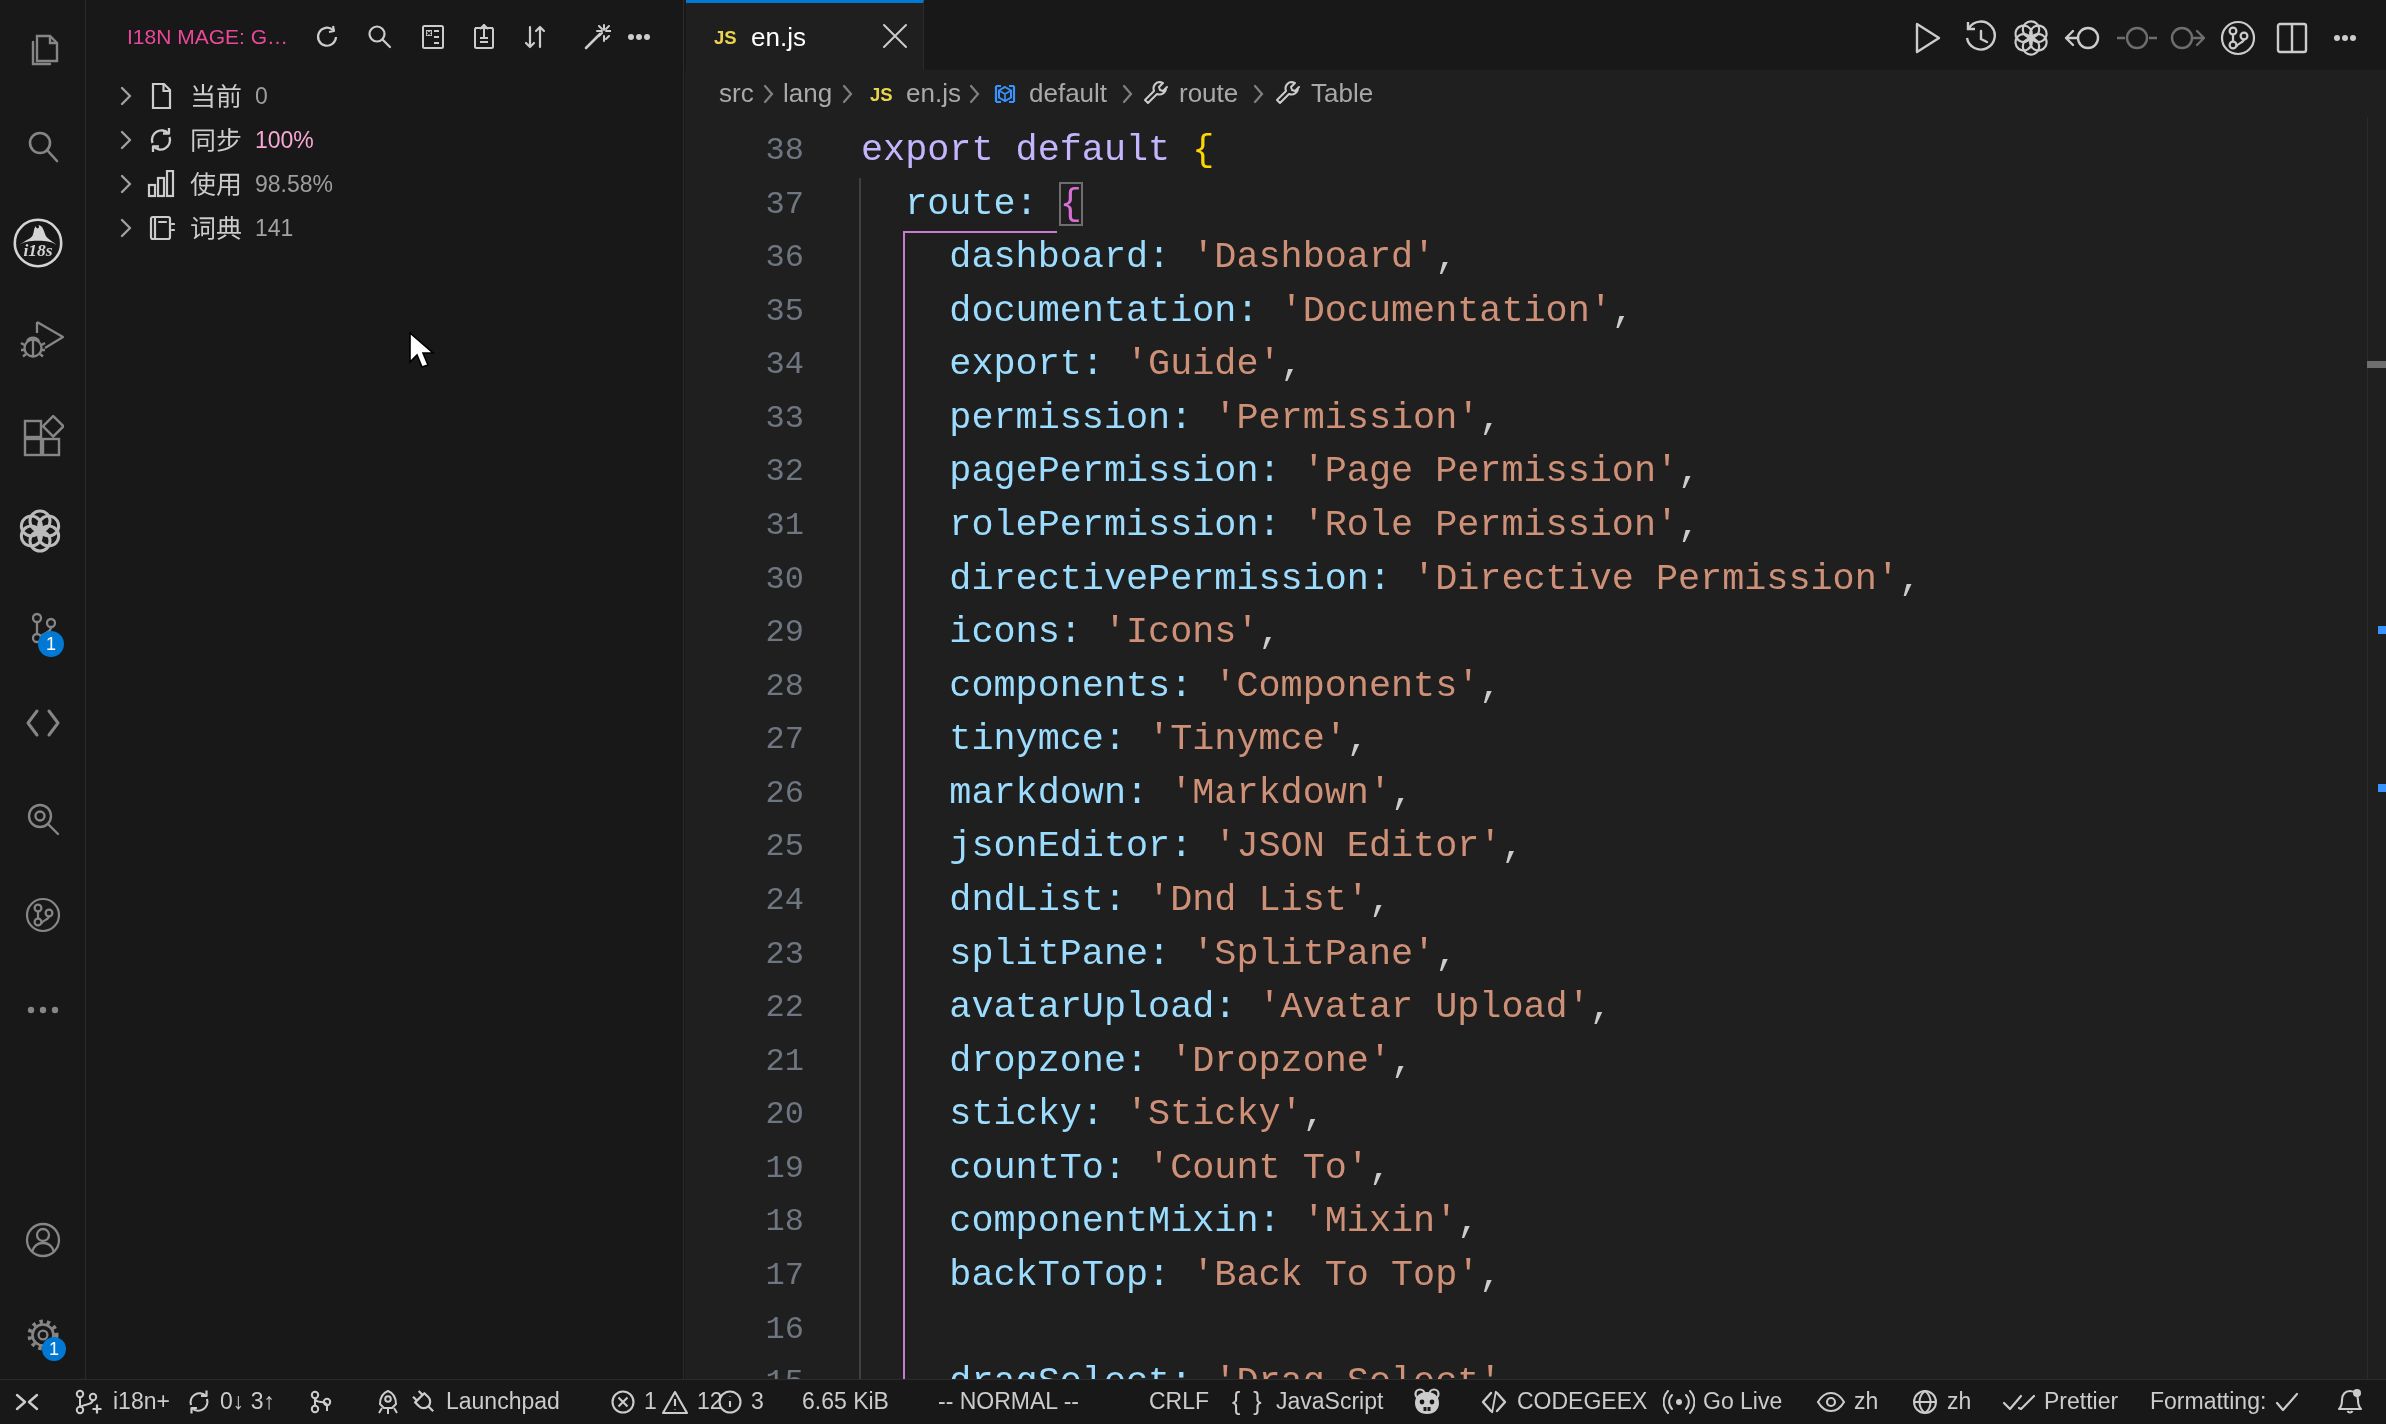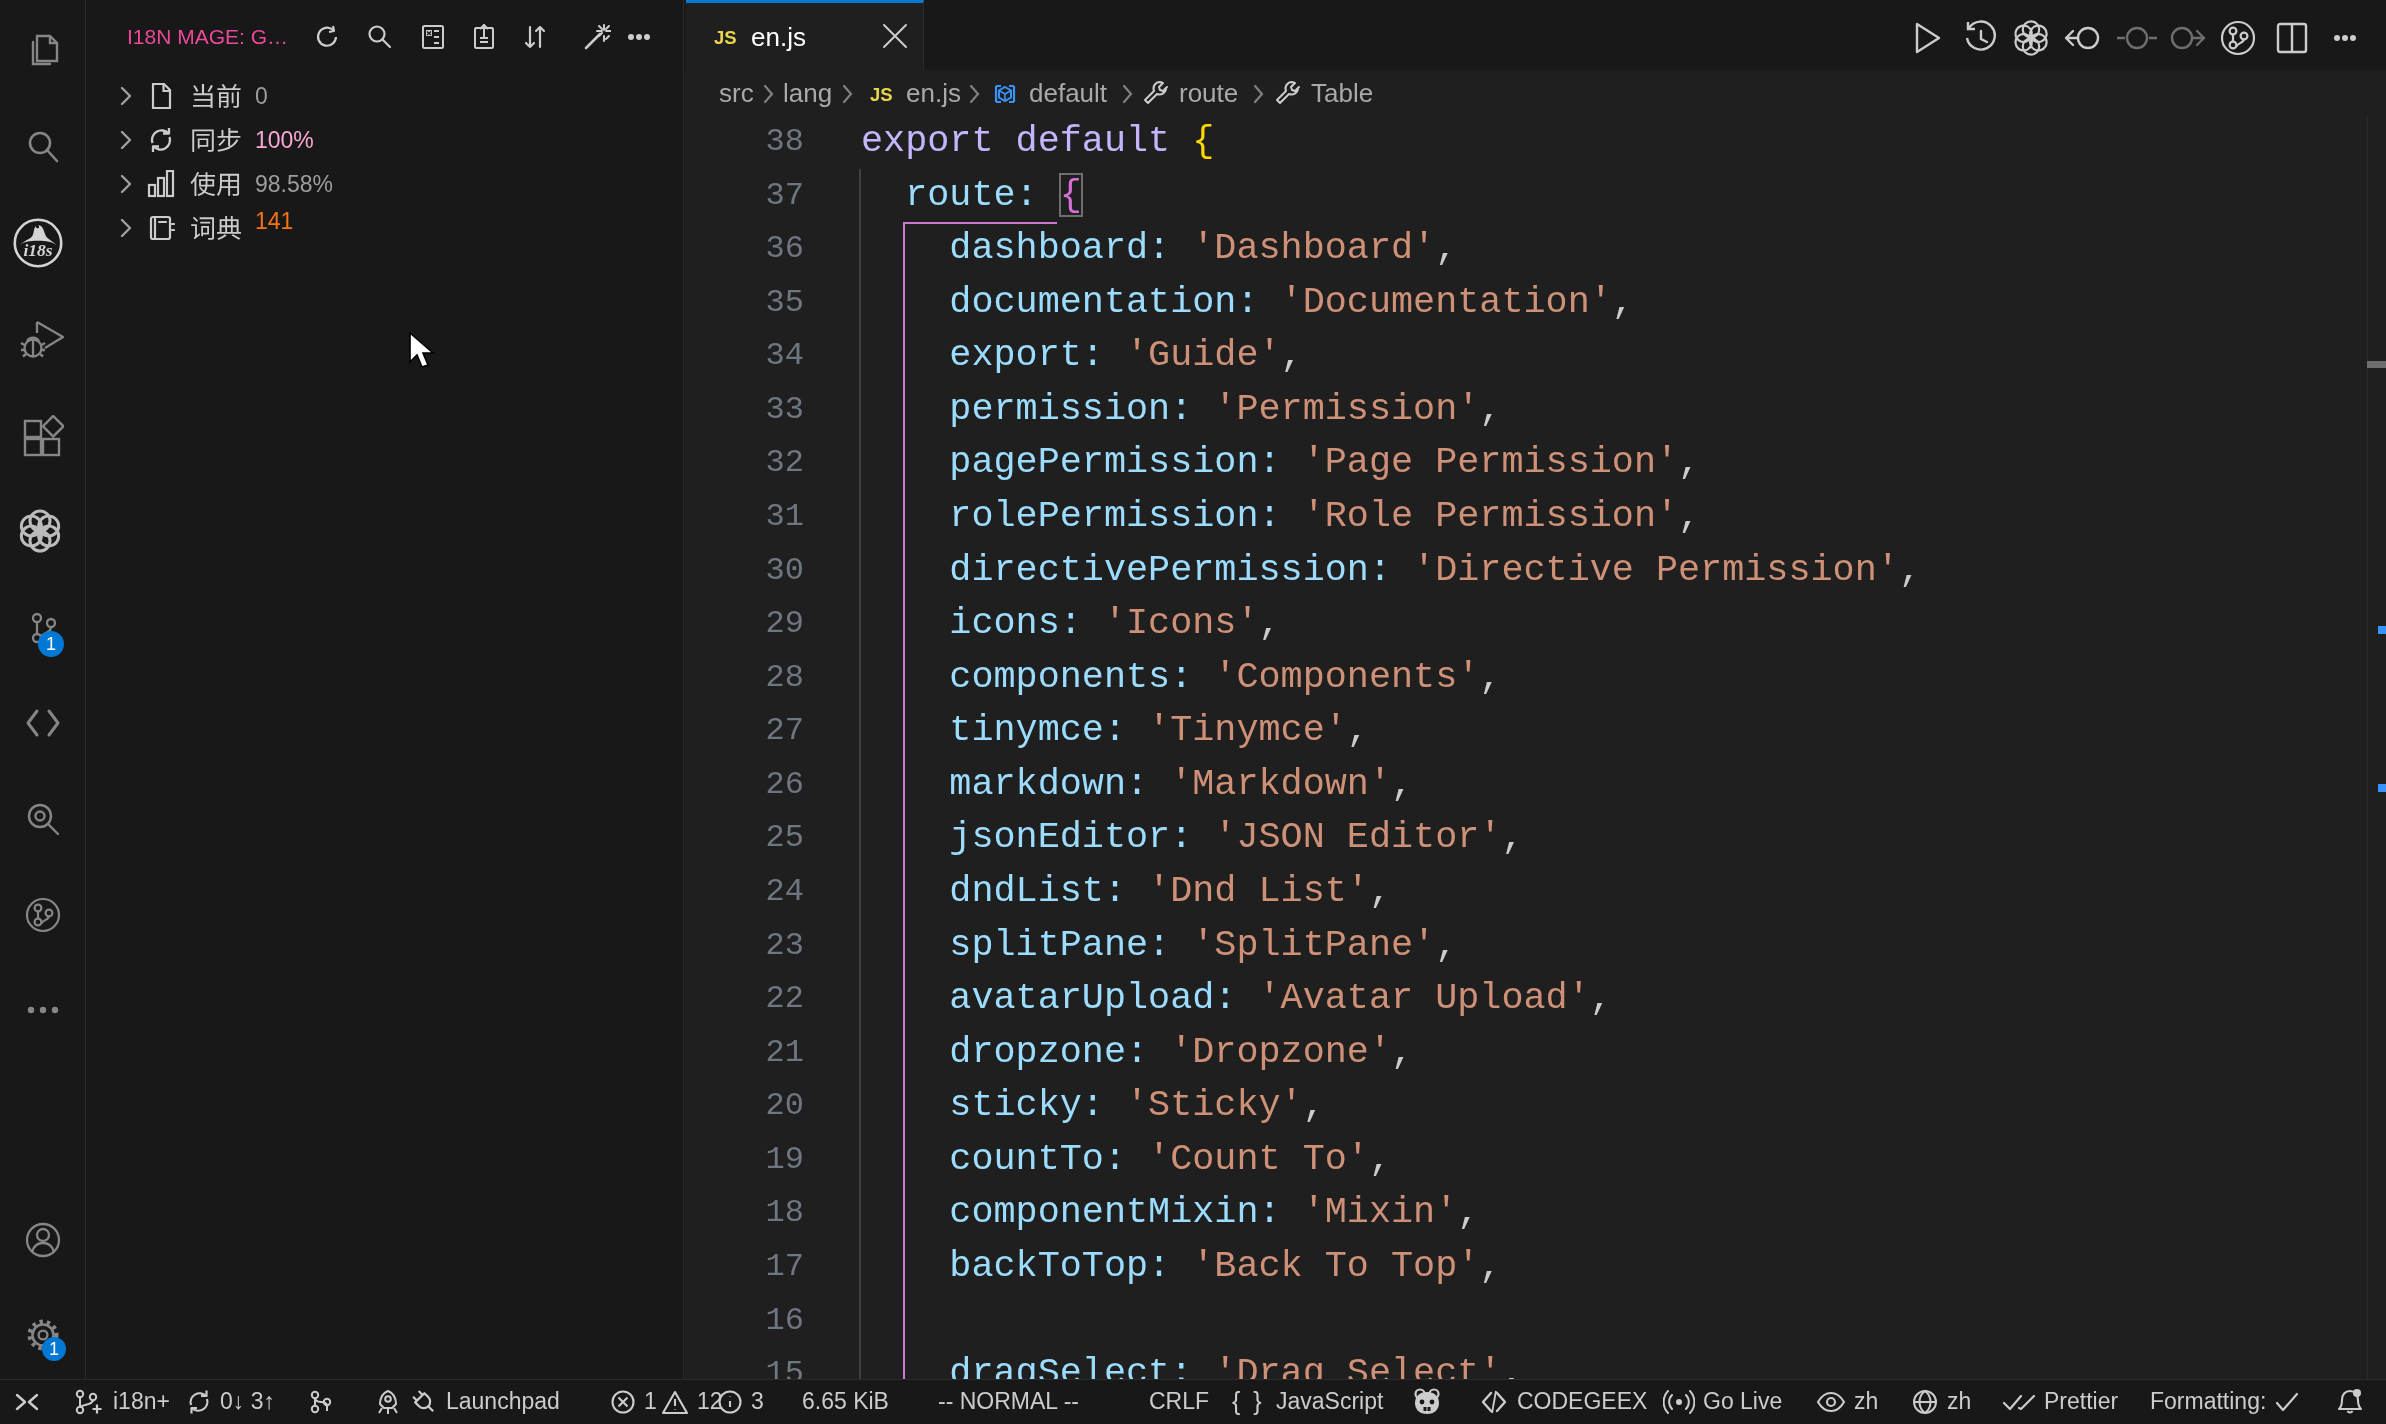--- a/index.html
+++ b/index.html
@@ -14,21 +14,21 @@
 .bm { outline:2px solid #6e6e6e; outline-offset:-1px; background:#1f1f1f; }
 .icon { position:absolute; display:flex; align-items:center; justify-content:center; }
 .badge { position:absolute; width:28px; height:28px; border-radius:50%; background:#0078d4;
   color:#fff; font-size:18px; text-align:center; line-height:28px; }
 .sbitem { position:absolute; top:0; height:45px; display:flex; align-items:center;
   gap:8px; color:#cccccc; font-size:23px; white-space:nowrap; }
 </style></head><body>
 <div id="root">
 
 <div class="abs" style="left:685px;top:0;width:1701px;height:1379px;background:#1f1f1f"></div>
-<div class="abs" style="left:0;top:0;width:2386px;height:1379px;overflow:hidden;pointer-events:none">
+<div class="abs" style="left:0;top:9px;width:2386px;height:1379px;overflow:hidden;pointer-events:none">
 <div class="abs" style="left:685px;top:0;width:119px;height:1379px">
 <div class="ln" style="top:115.0px">38</div>
 <div class="ln" style="top:168.6px">37</div>
 <div class="ln" style="top:222.1px">36</div>
 <div class="ln" style="top:275.7px">35</div>
 <div class="ln" style="top:329.3px">34</div>
 <div class="ln" style="top:382.9px">33</div>
 <div class="ln" style="top:436.4px">32</div>
 <div class="ln" style="top:490.0px">31</div>
 <div class="ln" style="top:543.6px">30</div>
@@ -474,21 +474,21 @@
       </svg>
     </div>
 <div class="abs" style="left:190px;top:228px;transform:translateY(-50%)"><svg width="52" height="26" viewBox="0 0 2000 1000" style="vertical-align:middle;position:relative;top:0px" fill="#cccccc">
         <g transform="translate(0,0)">
           <path d="M107 118C161 165 227 230 259 273L310 220C278 179 209 116 155 72ZM393 260V325H778V260ZM46 354V426H196V778C196 829 160 866 141 881C153 892 176 917 184 932C198 913 224 893 392 768C385 754 375 725 370 705L266 779V354ZM368 90V160H851V863C851 880 845 885 828 886C810 886 750 887 689 884C699 905 710 940 714 960C796 960 850 959 881 947C912 934 923 910 923 863V90ZM500 491H662V680H500ZM433 426V813H500V746H730V426Z"></path>
         </g>
         <g transform="translate(1000,0)">
           <path d="M594 790C698 842 808 908 874 956L940 906C870 857 753 792 646 741ZM339 742C278 799 153 868 49 906C67 920 93 945 106 961C208 919 333 851 410 786ZM355 654H213V469H355ZM426 654V469H573V654ZM644 654V469H793V654ZM140 160V654H39V725H960V654H868V160H644V37H573V160H426V38H355V160ZM355 399H213V231H355ZM426 399V231H573V399ZM644 399V231H793V399Z"></path>
         </g>
       </svg></div>
-<div class="abs" style="left:255px;top:221px;transform:translateY(-50%);font-size:23px;color:#f97316">141</div>
+<div class="abs" style="left:255px;top:228px;transform:translateY(-50%);font-size:23px;color:#a3a3a3">141</div>
 <div class="abs" style="left:0;top:1379px;width:2386px;height:45px;background:#181818;border-top:1px solid #2b2b2b"></div>
 <div class="abs" style="left:0;top:1379px;width:2386px;height:45px">
       <div class="sbitem" style="left:14px;">
         <svg width="26" height="22" viewBox="0 0 26 22" fill="none" stroke="#cccccc" stroke-width="2.4">
           <path d="M3 4l8 7-8 7M23 4l-8 7 8 7" stroke-linecap="round" stroke-linejoin="round"></path>
         </svg>
       </div>
       <div class="sbitem" style="left:73px;">
         <svg width="32" height="28" viewBox="0 0 32 28" fill="none" stroke="#cccccc" stroke-width="2">
           <circle cx="7" cy="6" r="3.2"></circle>

